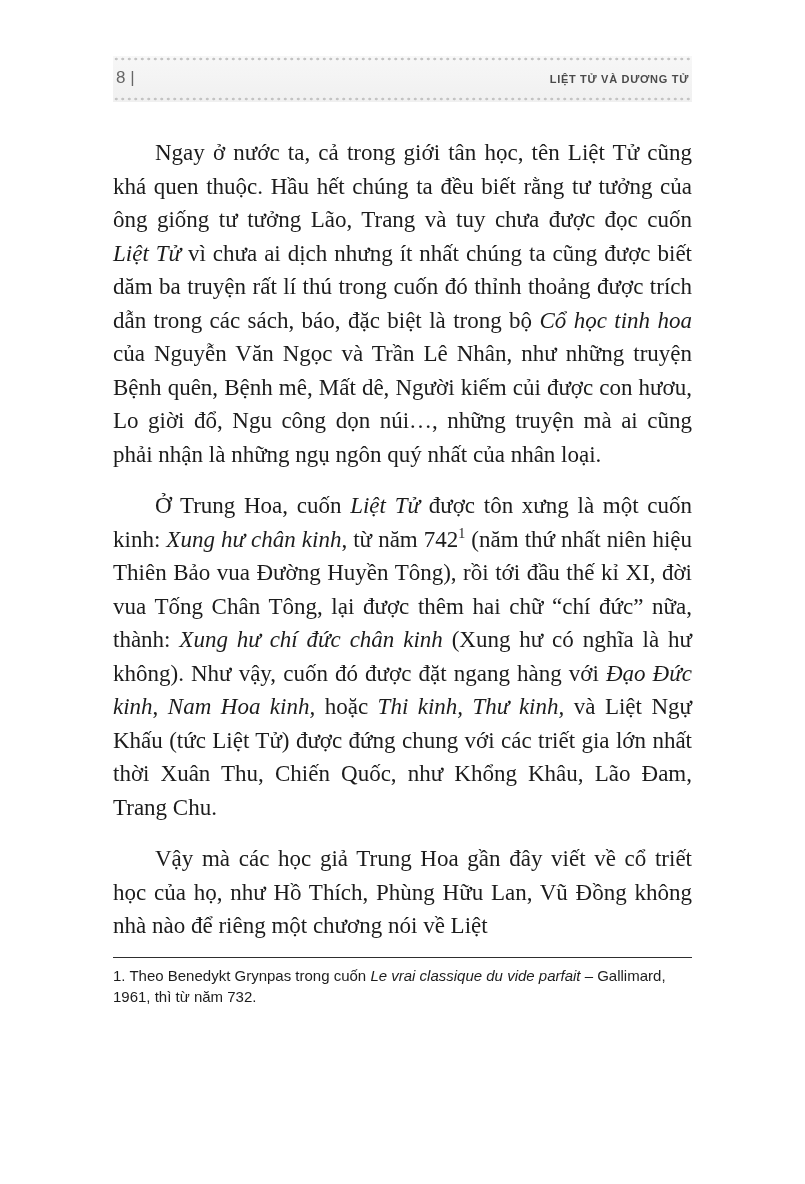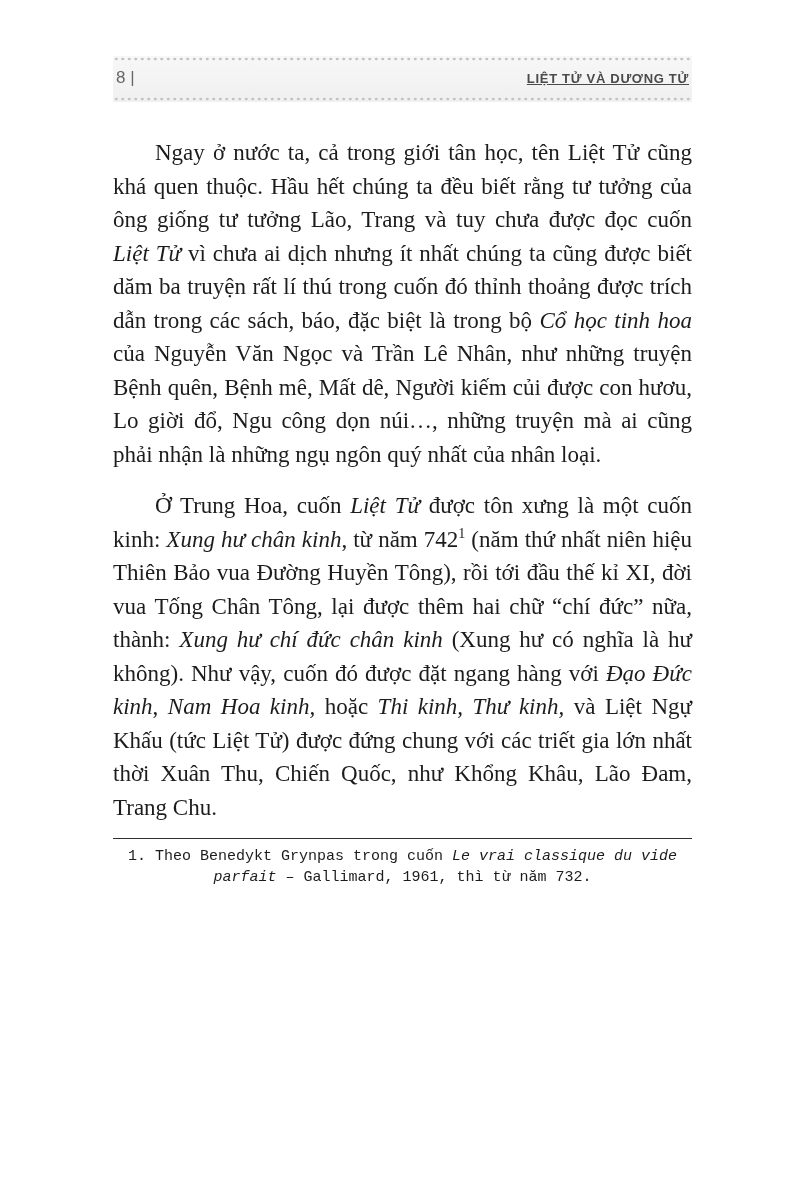--- a/index.html
+++ b/index.html
@@ -32,24 +32,23 @@
     padding: 6px 3px 8px 3px;
   }
   .page-number {
     font-family: "Liberation Sans", sans-serif;
     font-size: 17px;
     color: #666666;
   }
   .book-title {
     font-family: "Liberation Sans", sans-serif;
     font-weight: bold;
-    font-size: 13px;
+    font-size: 11px;
     letter-spacing: 0.7px;
     color: #4a4a4a;
-    text-decoration: underline;
   }
 
   
   .body-text { margin-top: 34px; }
   .body-text p {
     font-size: 23px;
     line-height: 33.5px;
     text-align: justify;
     text-indent: 42px;
     margin: 18px 0 8px 0;
@@ -57,43 +56,43 @@
   .it { font-style: italic; }
   sup { font-size: 14px; line-height: 0; }
 
   
   .footnote-block {
     margin-top: 14px;
     border-top: 1px solid #2e2e2e;
     padding-top: 7px;
   }
   .footnote {
-    font-family: Liberation Mono, monospace;
+    font-family: Liberation Sans, sans-serif;
     font-size: 15px;
     line-height: 21px;
     color: #1c1c1c;
-    text-align: center;
   }
 </style>
 </head>
 <body>
 
 <div class="page">
 
   <div class="header-band">
     <div class="dots"></div>
     <div class="header-row">
       <span class="page-number">8 |</span>
       <span class="book-title">LIỆT TỬ VÀ DƯƠNG TỬ</span>
     </div>
     <div class="dots"></div>
   </div>
 
   <main class="body-text" id="paragraphs">
       <p><span>Ngay ở nước ta, cả trong giới tân học, tên Liệt Tử cũng khá quen thuộc. Hầu hết chúng ta đều biết rằng tư tưởng của ông giống tư tưởng Lão, Trang và tuy chưa được đọc cuốn </span><span class="it">Liệt Tử</span><span> vì chưa ai dịch nhưng ít nhất chúng ta cũng được biết dăm ba truyện rất lí thú trong cuốn đó thỉnh thoảng được trích dẫn trong các sách, báo, đặc biệt là trong bộ </span><span class="it">Cổ học tinh hoa</span><span> của Nguyễn Văn Ngọc và Trần Lê Nhân, như những truyện Bệnh quên, Bệnh mê, Mất dê, Người kiếm củi được con hươu, Lo giời đổ, Ngu công dọn núi…, những truyện mà ai cũng phải nhận là những ngụ ngôn quý nhất của nhân loại.</span></p>
       <p><span>Ở Trung Hoa, cuốn </span><span class="it">Liệt Tử</span><span> được tôn xưng là một cuốn kinh: </span><span class="it">Xung hư chân kinh</span><span>, từ năm 742</span><sup>1</sup><span> (năm thứ nhất niên hiệu Thiên Bảo vua Đường Huyền Tông), rồi tới đầu thế kỉ XI, đời vua Tống Chân Tông, lại được thêm hai chữ “chí đức” nữa, thành: </span><span class="it">Xung hư chí đức chân kinh</span><span> (Xung hư có nghĩa là hư không). Như vậy, cuốn đó được đặt ngang hàng với </span><span class="it">Đạo Đức kinh</span><span>, </span><span class="it">Nam Hoa kinh,</span><span> hoặc </span><span class="it">Thi kinh, Thư kinh,</span><span> và Liệt Ngự Khấu (tức Liệt Tử) được đứng chung với các triết gia lớn nhất thời Xuân Thu, Chiến Quốc, như Khổng Khâu, Lão Đam, Trang Chu.</span></p>
+      <p><span>Vậy mà các học giả Trung Hoa gần đây viết về cổ triết học của họ, như Hồ Thích, Phùng Hữu Lan, Vũ Đồng không nhà nào để riêng một chương nói về Liệt</span></p>
     </main>
 
   <div class="footnote-block">
     <div class="footnote" id="footnote"><span>1. Theo Benedykt Grynpas trong cuốn </span><span class="it">Le vrai classique du vide parfait</span><span> – Gallimard, 1961, thì từ năm 732.</span></div>
   </div>
 
 </div>
 
 </body></html>

